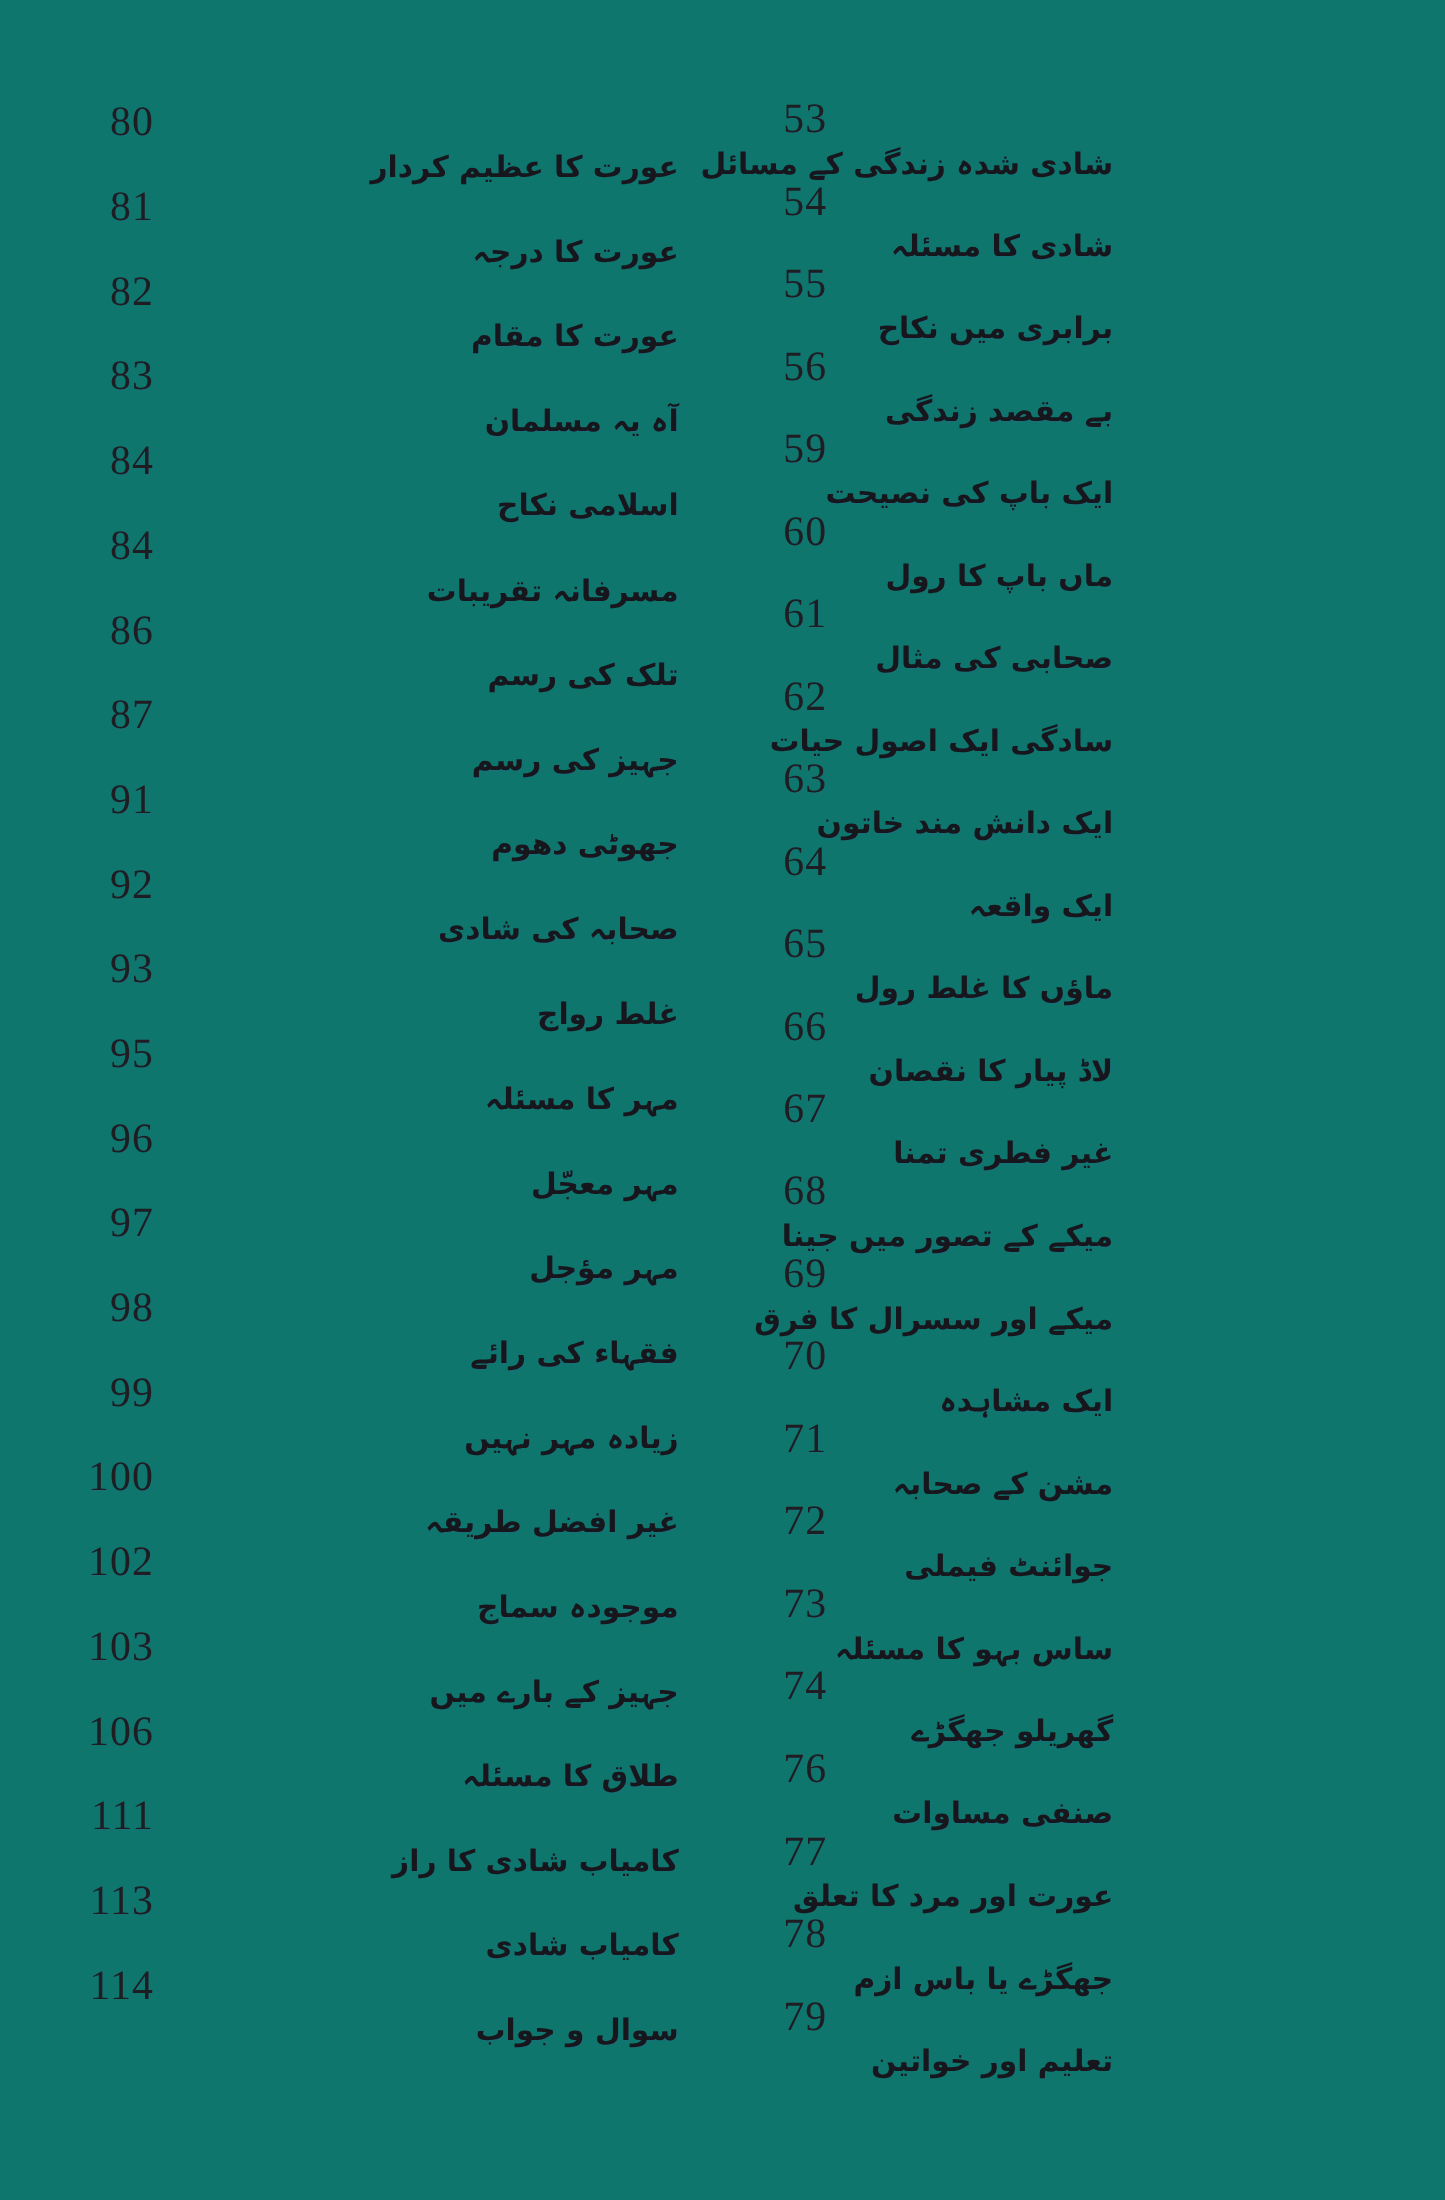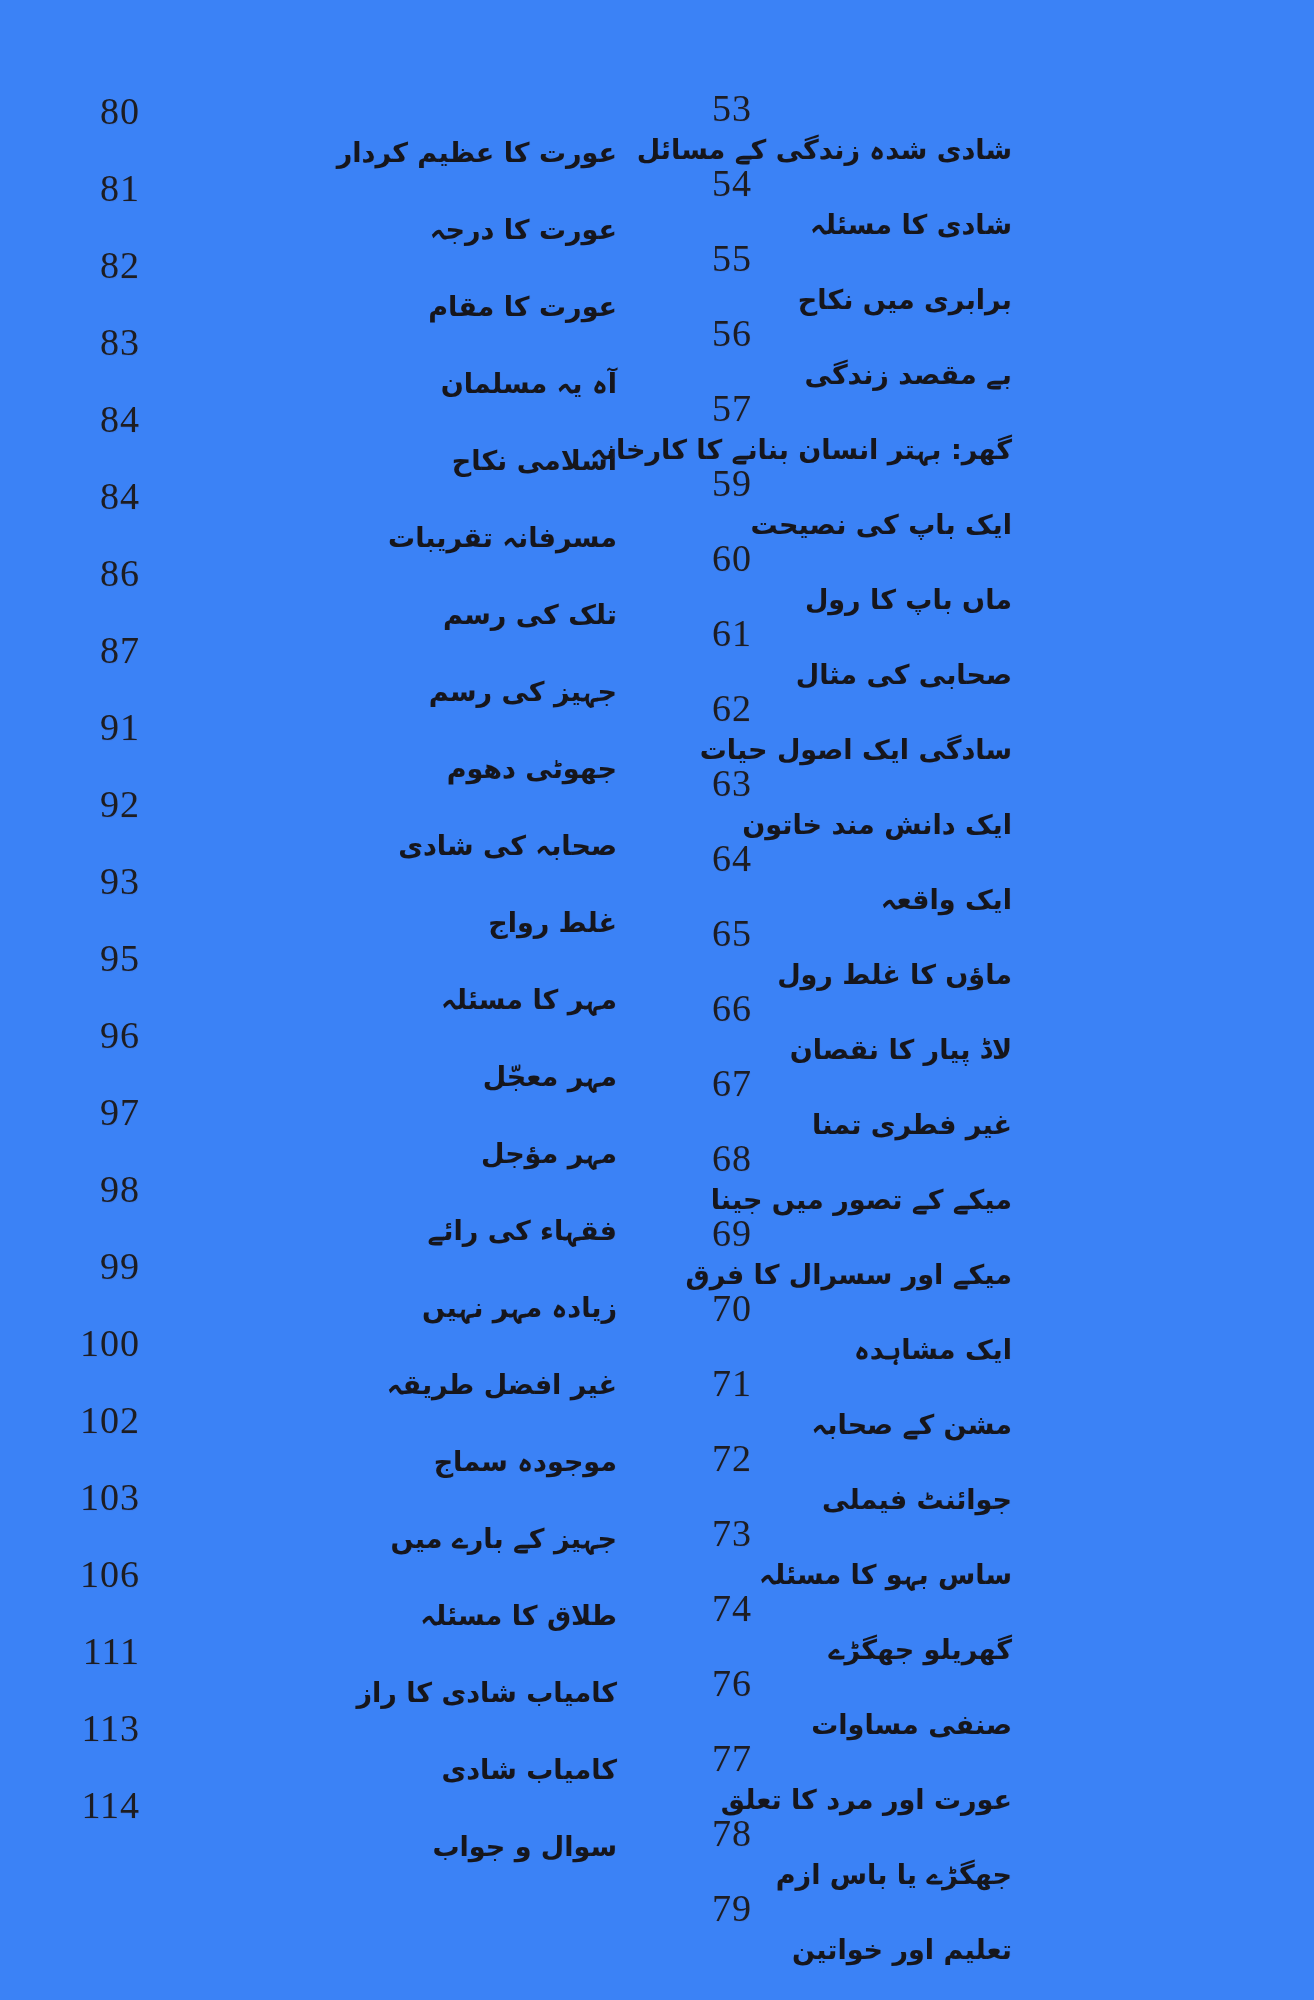--- a/index.html
+++ b/index.html
@@ -4,21 +4,21 @@
 <style>
   html, body {
     margin: 0;
     padding: 0;
     background: #ffffff;
   }
   .page {
     position: relative;
     width: 1314px;
     height: 2000px;
-    background: #3b82f6;
+    background: #0f766e;
     overflow: hidden;
     font-family: "DejaVu Sans", sans-serif;
   }
   .toc-col {
     position: absolute;
   }
   
   .col-80-114 {
     left: 55px;
     top: 72px;
@@ -201,24 +201,20 @@
   <div class="toc-row">
     <span class="page-num">55</span>
     <span class="entry-title">برابری میں نکاح</span>
   </div>
 
   <div class="toc-row">
     <span class="page-num">56</span>
     <span class="entry-title">بے مقصد زندگی</span>
   </div>
 
-  <div class="toc-row">
-    <span class="page-num">57</span>
-    <span class="entry-title">گھر: بہتر انسان بنانے کا کارخانہ</span>
-  </div>
 
   <div class="toc-row">
     <span class="page-num">59</span>
     <span class="entry-title">ایک باپ کی نصیحت</span>
   </div>
 
   <div class="toc-row">
     <span class="page-num">60</span>
     <span class="entry-title">ماں باپ کا رول</span>
   </div>

